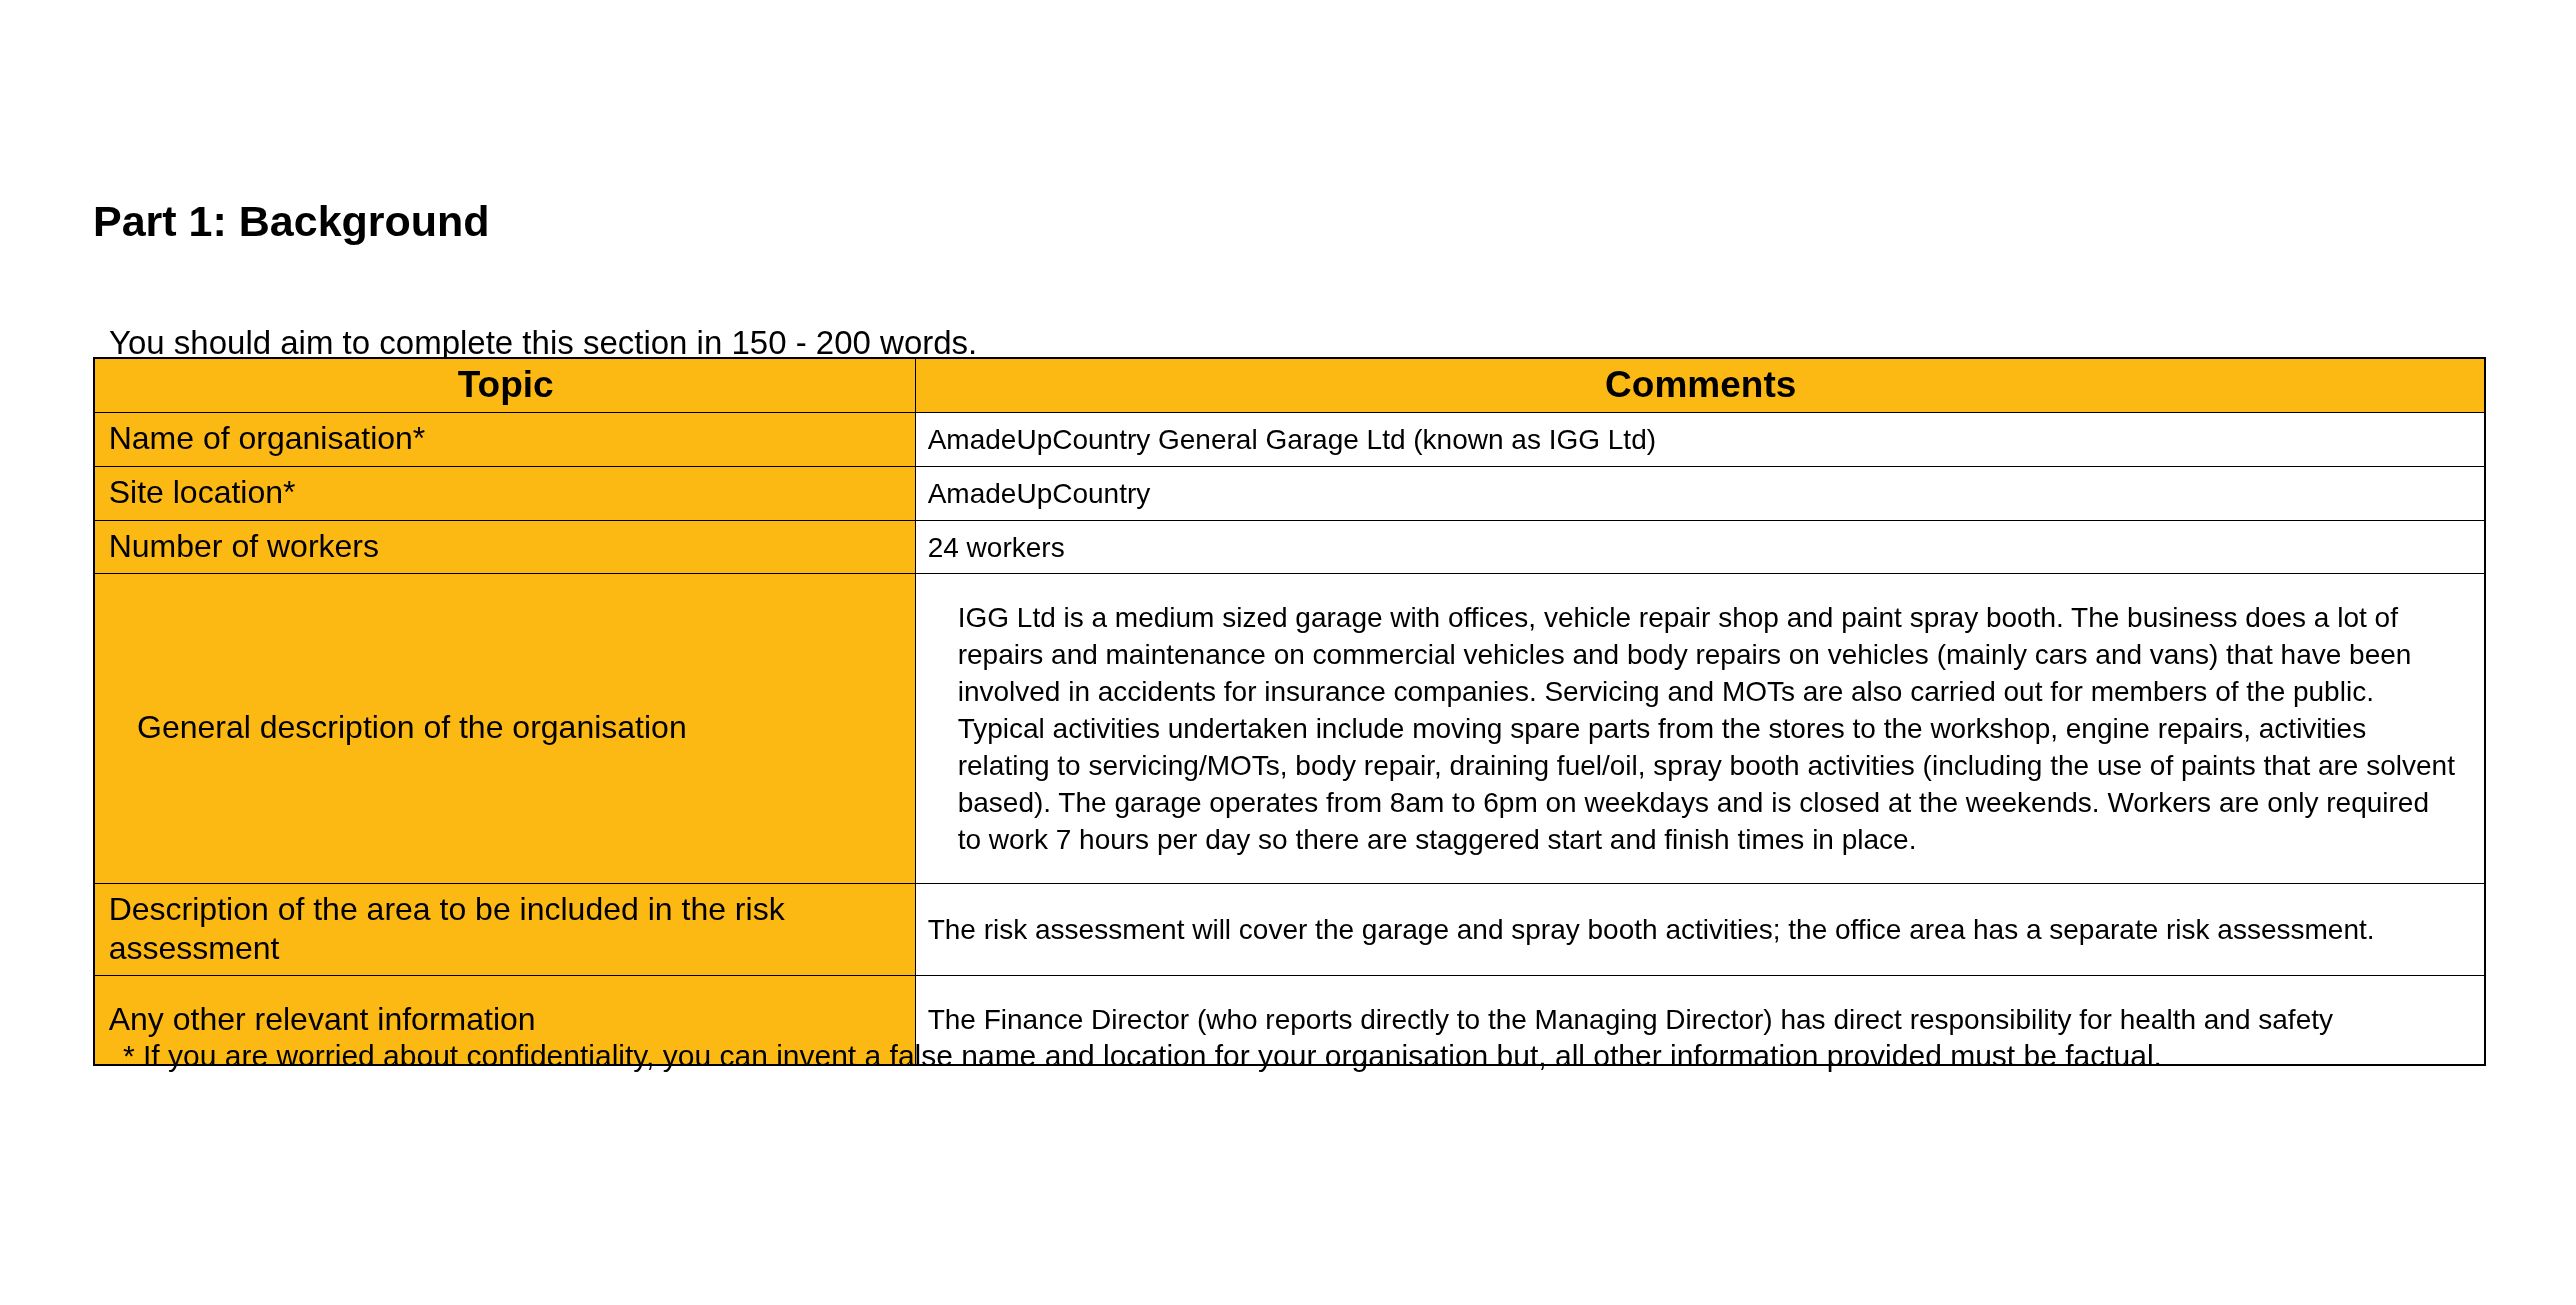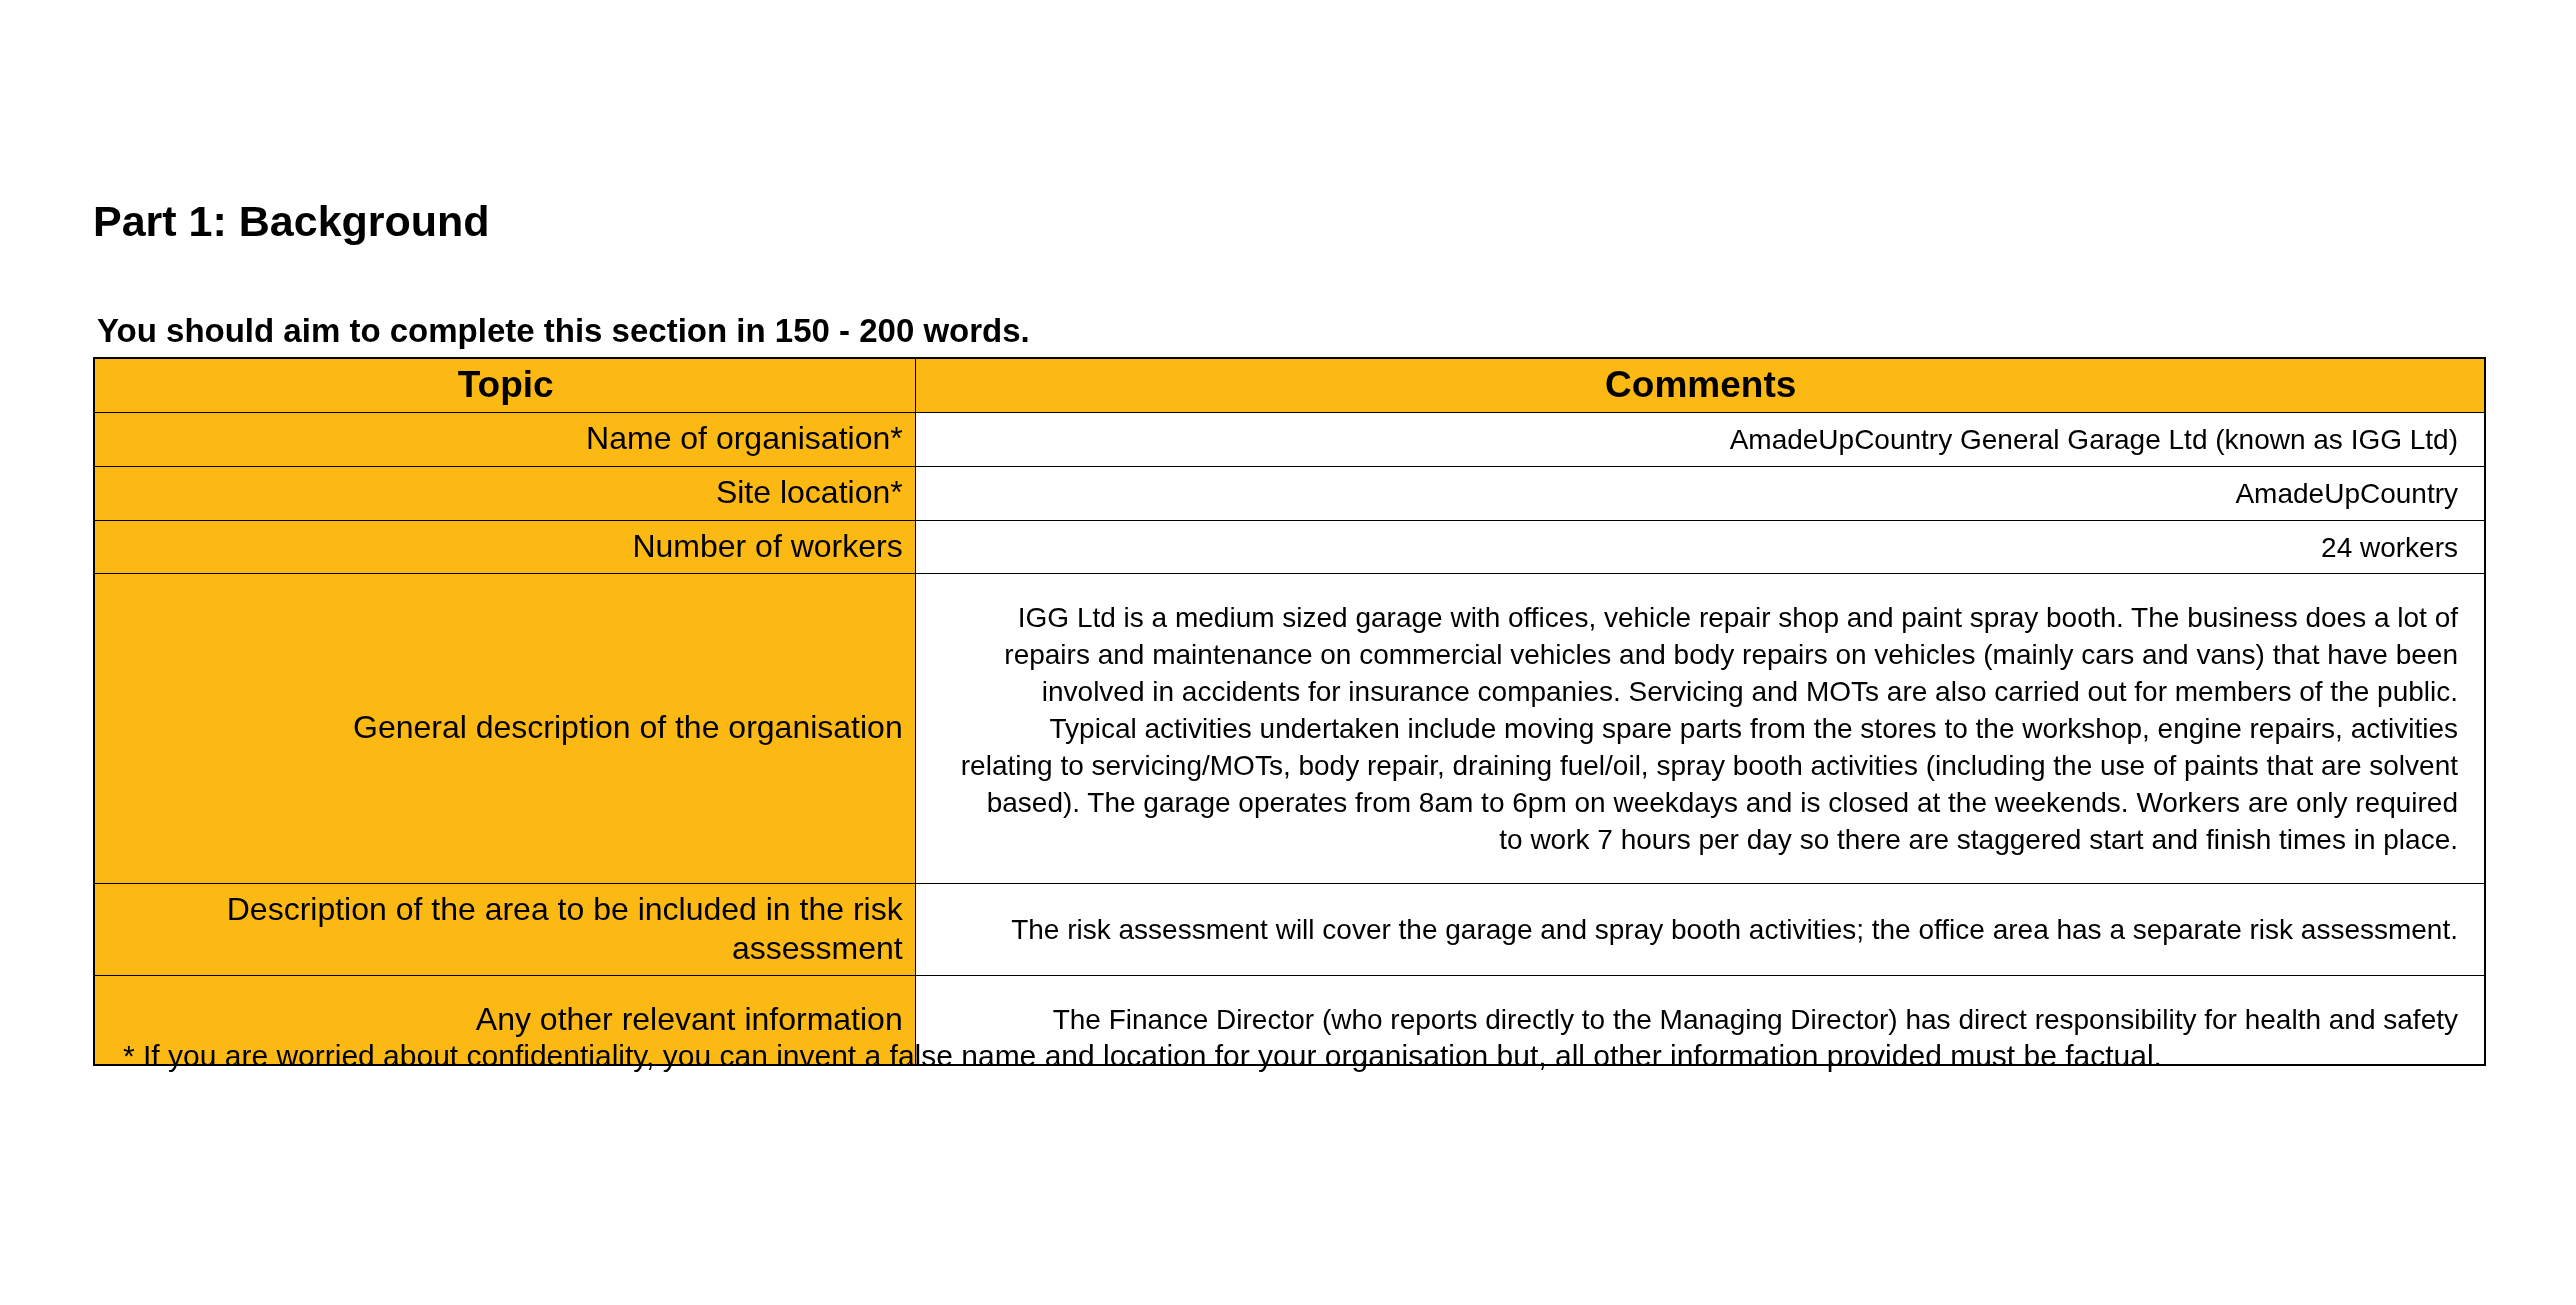--- a/index.html
+++ b/index.html
@@ -21,40 +21,39 @@
     top: 196px;
     margin: 0;
     font-size: 43px;
     font-weight: bold;
     line-height: 50px;
   }
   .instruction {
     position: absolute;
     left: 93px;
     top: 307px;
-    margin: 4px;
+    margin: 16px;
     font-size: 33px;
-    font-weight: bold;
+    font-weight: normal;
     line-height: 39px;
   }
   table.background-table {
     position: absolute;
     left: 93px;
     top: 357px;
     width: 2393px;
     border-collapse: collapse;
     border: 2.6px solid #000000;
     table-layout: fixed;
   }
   .background-table th,
   .background-table td {
     border: 1.7px solid #000000;
     vertical-align: middle;
     overflow: hidden;
-    text-align: right;
   }
   .background-table th {
     height: 48px;
     text-align: center;
     font-size: 37px;
     font-weight: bold;
     padding: 1.7px 12px 3.4px 13.7px;
   }
   .col-topic { width: 794px; }
   .topic-cell {

